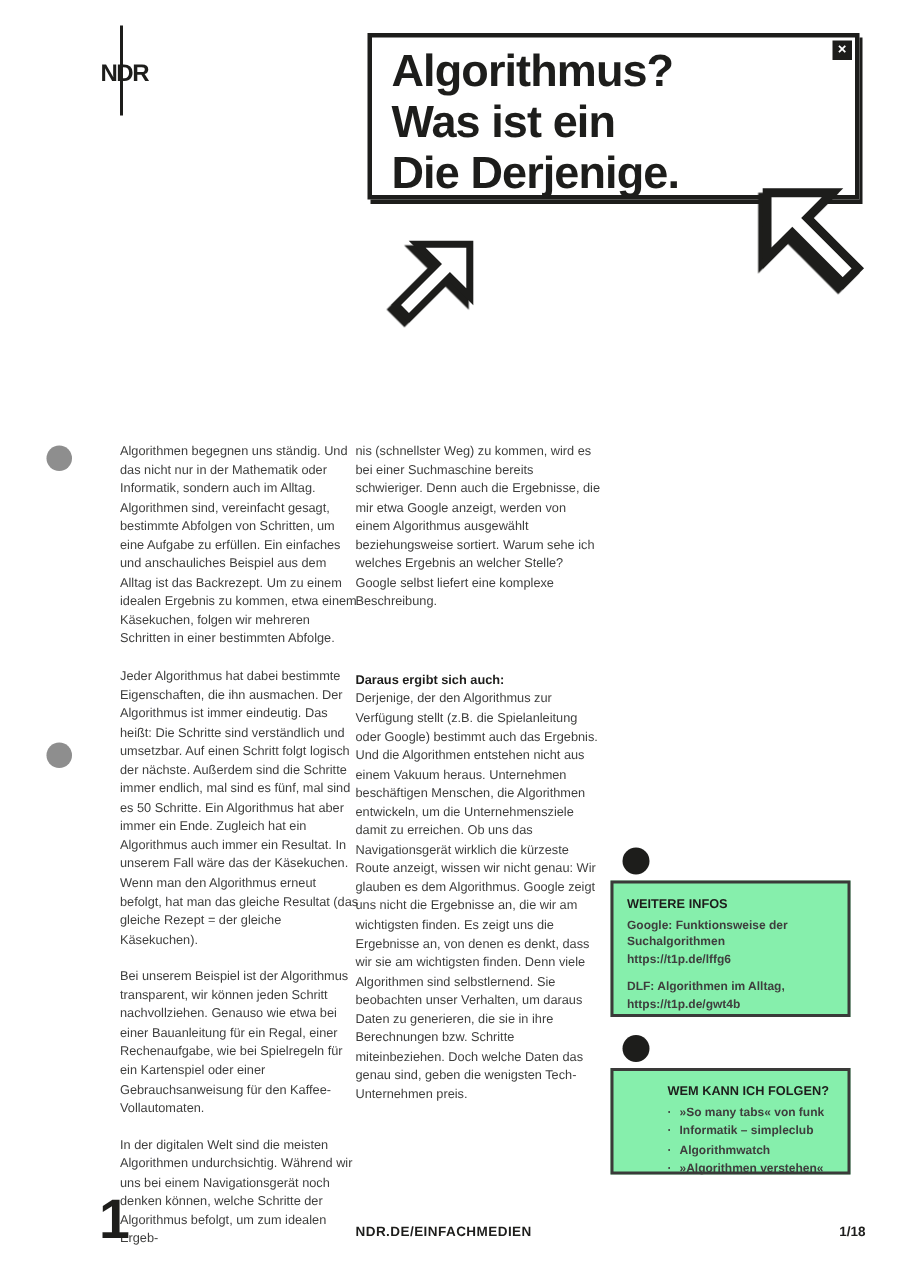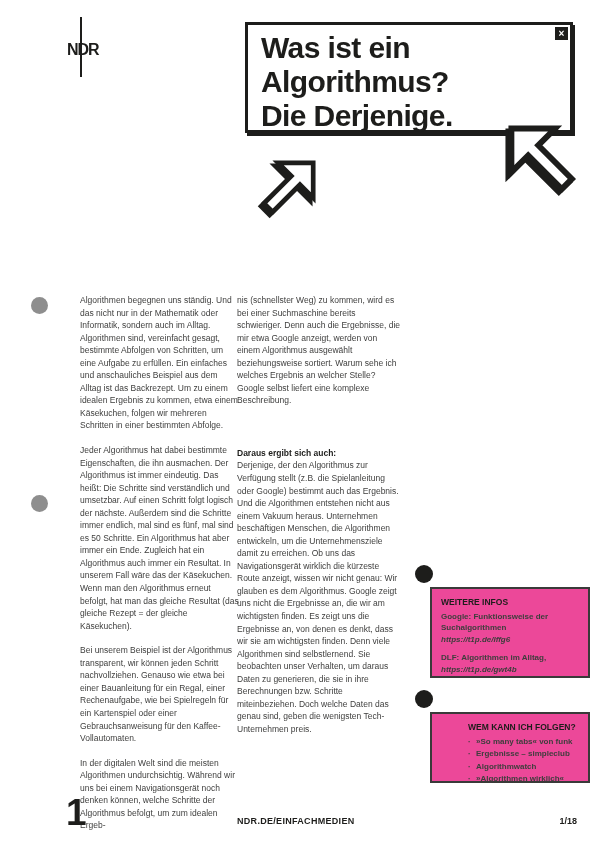--- a/index.html
+++ b/index.html
@@ -32,48 +32,48 @@
   
   .dot{position:absolute;border-radius:50%;}
   .dot-gray{width:17px;height:17px;background:#8e8e8e;}
   .dot-black{width:18px;height:18px;background:#1d1d1b;}
   .dot1{left:31px;top:297px;}
   .dot2{left:31px;top:495px;}
   .dot3{left:415px;top:565px;}
   .dot4{left:415px;top:690px;}
 
   
-  .sidebox{position:absolute;left:430px;width:160px;box-sizing:border-box;border:2px solid #3a3a39;
-           background:#ec4899;padding:8px 9px 6px 9px;font-size:8px;line-height:11.6px;font-weight:700;color:#3e3e3d;}
+  .sidebox{position:absolute;left:407px;width:160px;box-sizing:border-box;border:2px solid #3a3a39;
+           background:#86efac;padding:8px 9px 6px 9px;font-size:8px;line-height:11.6px;font-weight:700;color:#3e3e3d;}
   .infobox{top:587px;height:91px;}
   .followbox{top:712px;height:71px;padding-left:36px;}
   .sidebox .head{font-size:8.5px;color:#1d1d1b;margin:0 0 2px 0;}
   .entry{margin:0 0 7px 0;}
-  .url{font-style:italic;display:block;}
+  .url{display:block;}
   .fitem{display:flex;margin:0 0 1px 0;}
   .fbullet{width:8px;flex:0 0 8px;color:#3e3e3d;}
 
   
   .pagenum{position:absolute;left:66px;top:792px;font-size:37px;font-weight:900;letter-spacing:-1px;}
   .footer-center{position:absolute;left:237px;top:816px;font-size:9px;font-weight:700;letter-spacing:0.3px;}
   .footer-right{position:absolute;right:23px;top:816px;font-size:9px;font-weight:700;}
 </style>
 </head>
 <body>
 
 <div class="page">
 
   <div class="logo-bar"></div>
   <div class="logo">NDR</div>
 
   <div class="title-box">
     <div class="close-btn">×</div>
     <div class="title-text">
+      <div>Algorithmus?</div>
       <div>Was ist ein</div>
-      <div>Algorithmus?</div>
       <div>Die Derjenige.</div>
     </div>
   </div>
 
   <svg class="arrow-svg arrow-ne" viewBox="0 0 100 100" style="filter:drop-shadow(-3px 3px 0 #1d1d1b);">
     <path d="M 90 10 L 90 55 L 73 38 L 38 73 L 27 62 L 62 27 L 45 10 Z" fill="#ffffff" stroke="#1d1d1b" stroke-width="6" stroke-linejoin="miter"></path>
   </svg>
 
   <svg class="arrow-svg arrow-nw" viewBox="0 0 100 130" style="filter:drop-shadow(-3px 3px 0 #1d1d1b);">
     <path d="M 10 12 L 62 12 L 42 32 L 82 72 L 70 84 L 30 44 L 10 64 Z" fill="#ffffff" stroke="#1d1d1b" stroke-width="7" stroke-linejoin="miter"></path>
@@ -113,29 +113,29 @@
   </div>
 
   <div class="sidebox followbox">
     <div class="head">WEM KANN ICH FOLGEN?</div>
     <div class="fitem">
       <span class="fbullet">·</span>
       <span>»So many tabs« von funk</span>
     </div>
     <div class="fitem">
       <span class="fbullet">·</span>
-      <span>Ergebnisse – simpleclub</span>
+      <span>Informatik – simpleclub</span>
     </div>
     <div class="fitem">
       <span class="fbullet">·</span>
       <span>Algorithmwatch</span>
     </div>
     <div class="fitem">
       <span class="fbullet">·</span>
-      <span>»Algorithmen wirklich«</span>
+      <span>»Algorithmen verstehen«</span>
     </div>
   </div>
 
   <div class="pagenum">1</div>
   <div class="footer-center">NDR.DE/EINFACHMEDIEN</div>
   <div class="footer-right">1/18</div>
 
 </div>
 
 </body></html>

